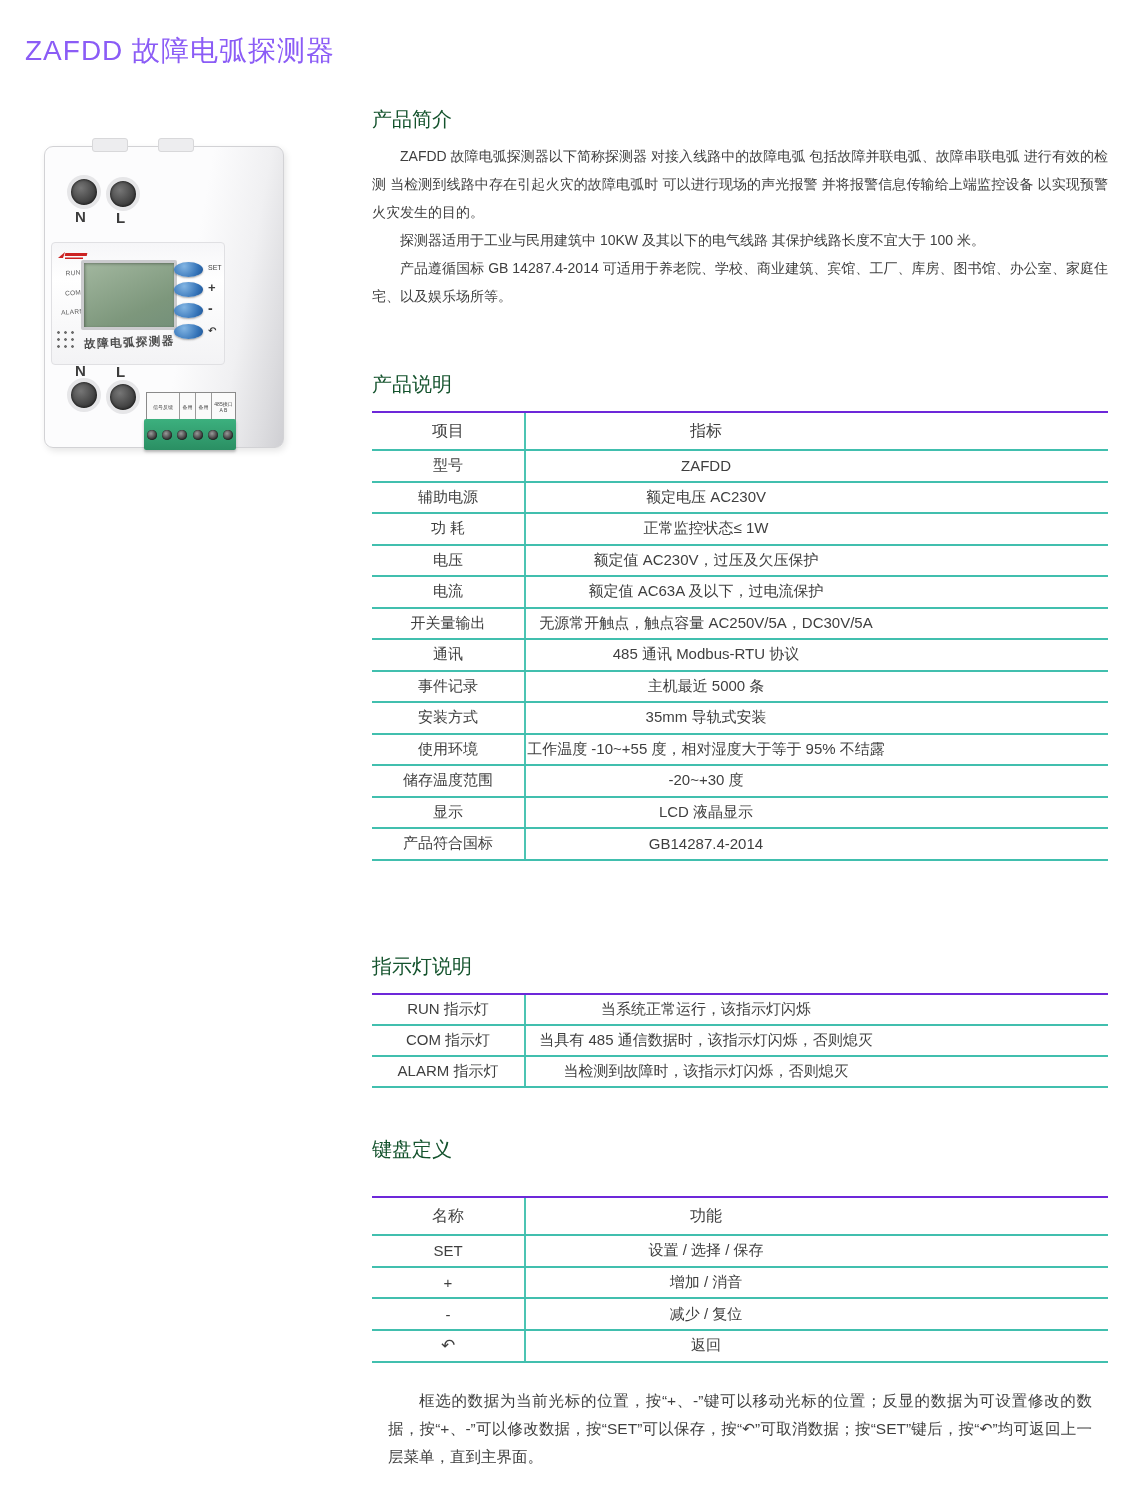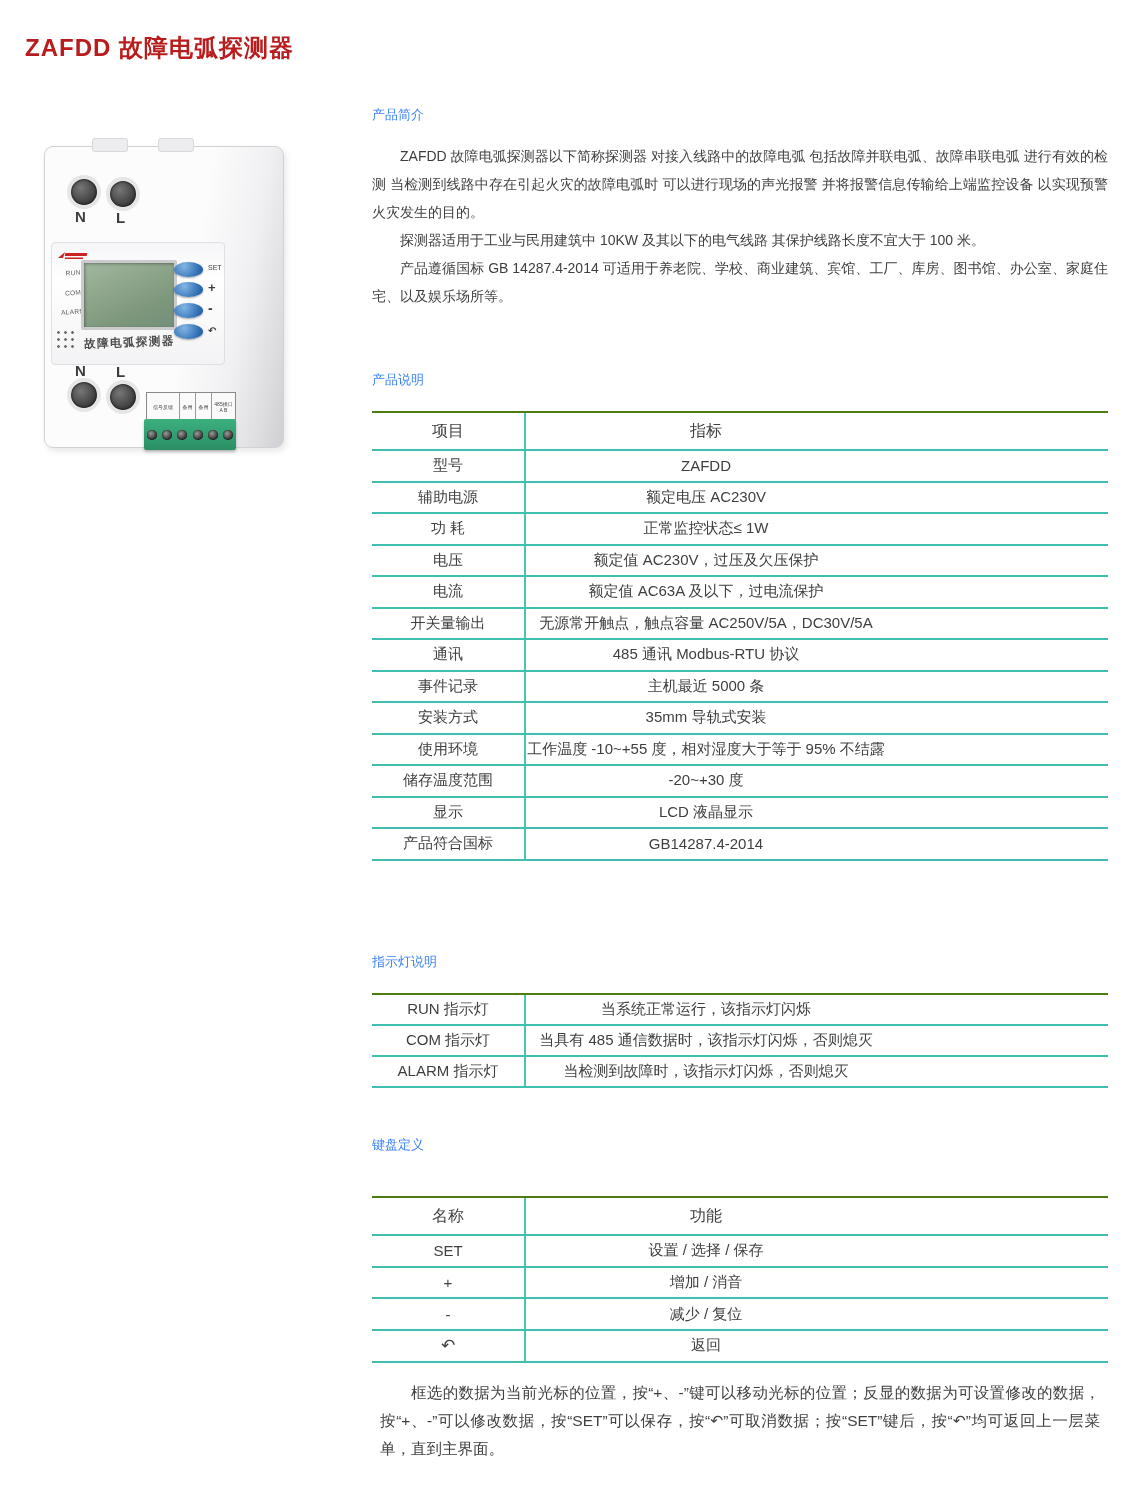--- a/index.html
+++ b/index.html
@@ -1,48 +1,48 @@
 <!DOCTYPE html>
 <html><head>
 <meta charset="utf-8">
 <style>
   html,body{margin:0;padding:0;background:#fff;}
   .page{position:relative;width:1121px;height:1497px;background:#ffffff;overflow:hidden;
         font-family:"Liberation Sans","DejaVu Sans",sans-serif;color:#3f3f3f;}
 
-  .doc-title{position:absolute;left:25px;top:32px;font-size:24px;font-weight:bold;
-             color:#b91c1c;letter-spacing:1px;}
+  .doc-title{position:absolute;left:25px;top:32px;font-size:28px;font-weight:normal;
+             color:#8b5cf6;letter-spacing:1px;}
 
   .content{position:absolute;left:372px;top:0;width:736px;}
 
-  .sec-heading{position:absolute;left:0;font-size:13px;color:#3b82f6;}
+  .sec-heading{position:absolute;left:0;font-size:20px;color:#14532d;}
 
   .intro-text{position:absolute;left:0;top:142px;width:736px;font-size:14px;
               line-height:28px;text-align:justify;}
   .intro-text p{margin:0;text-indent:2em;}
 
   
-  .tbl{position:absolute;left:0;width:736px;border-top:2px solid #4d7c0f;}
+  .tbl{position:absolute;left:0;width:736px;border-top:2px solid #6d28d9;}
   .t-row{display:flex;align-items:stretch;border-bottom:2px solid #41bfae;
          font-size:15px;color:#3f3f3f;}
   .t-row .c1{width:152px;border-right:2px solid #4cc4b3;display:flex;
              align-items:center;justify-content:center;text-align:center;}
   .t-row .c2{flex:1;display:flex;align-items:center;justify-content:center;
              padding-right:222px;white-space:nowrap;}
   .t-head{font-size:16px;}
   .tbl-spec .t-head{height:36px;}
   .tbl-spec .t-data{height:29.5px;}
   .tbl-ind .t-data{height:29px;justify-content:flex-end;}
   .tbl-key .t-head{height:36px;}
   .tbl-key .t-data{height:29.7px;}
   .ret-glyph{font-size:17px;}
 
   .footer-note{position:absolute;left:0;top:1371px;width:736px;font-size:15.5px;
                line-height:28px;text-align:justify;}
-  .footer-note p{margin:8px;text-indent:2em;}
+  .footer-note p{margin:16px;text-indent:2em;}
 
   
   .device{position:absolute;left:40px;top:130px;width:252px;height:334px;}
   .dev-body{position:absolute;left:4px;top:16px;width:238px;height:300px;
             background:linear-gradient(100deg,#fcfcfd 58%,#f0f0f2 78%,#dcdcdf 92%,#cfcfd3);
             border:1px solid #d2d2d5;border-radius:9px;
             box-shadow:2px 3px 7px rgba(0,0,0,0.10);}
   .dev-tab{position:absolute;top:8px;width:34px;height:12px;background:#ededef;
            border:1px solid #d8d8da;border-radius:3px;}
   .hole{position:absolute;width:26px;height:26px;border-radius:50%;

